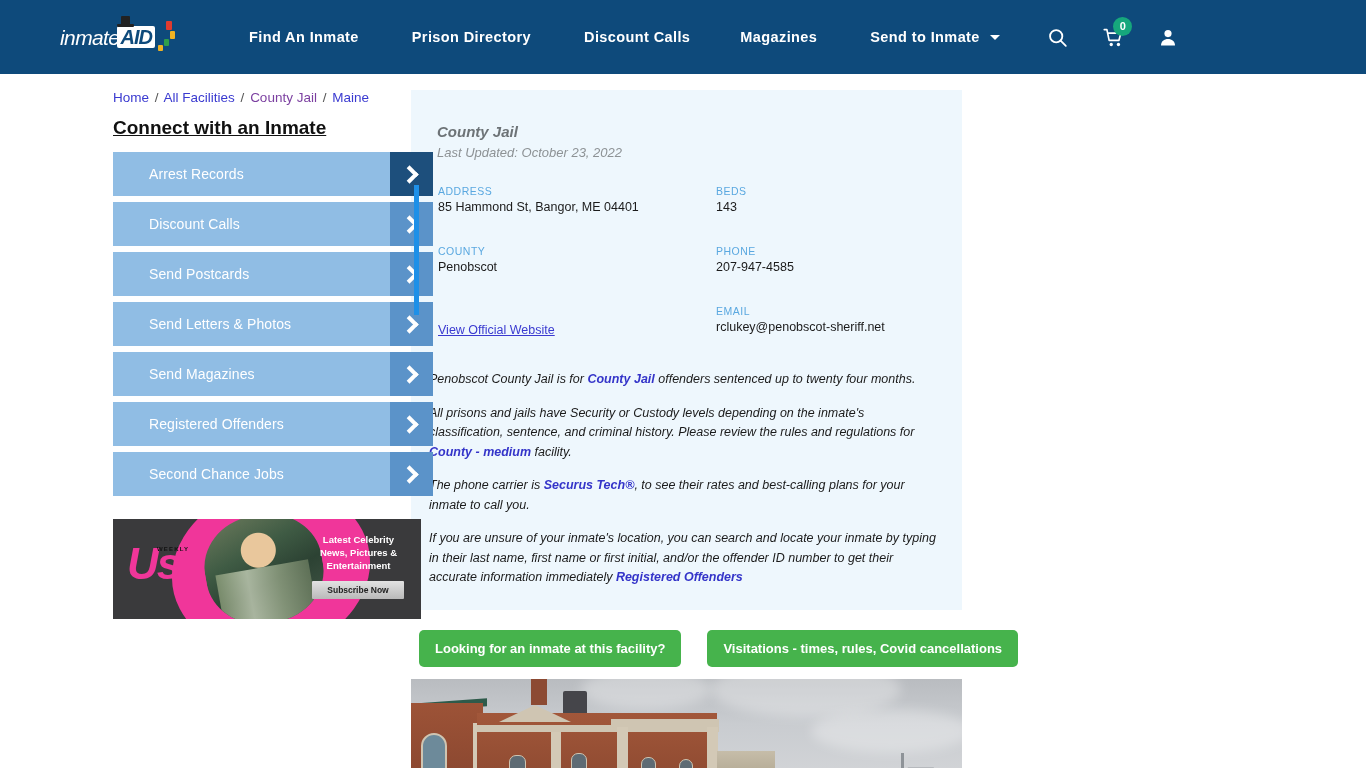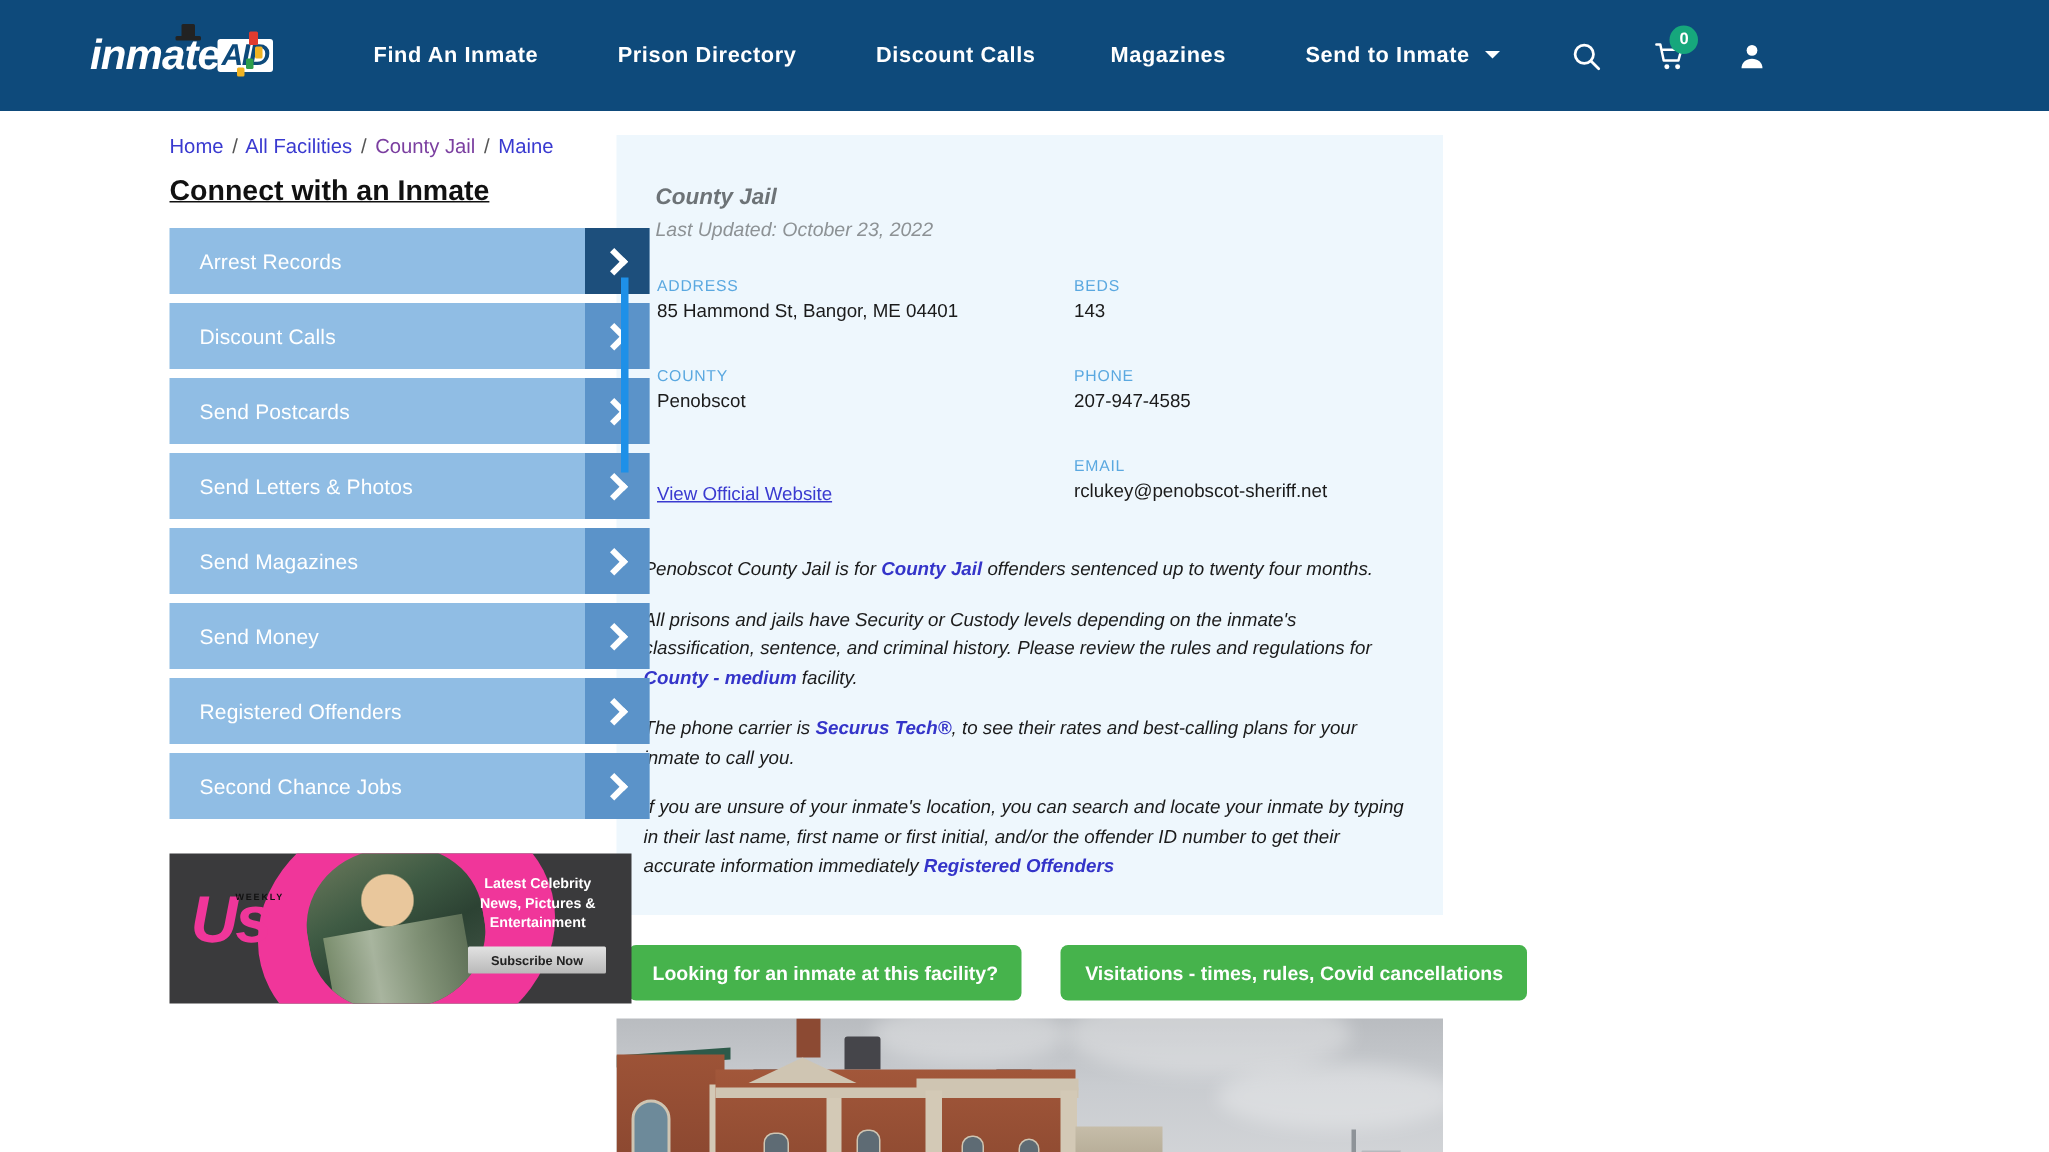--- a/index.html
+++ b/index.html
@@ -24,22 +24,22 @@
   .logo {
     width: 132px;
     height: 40px;
     display: flex;
     align-items: center;
     position: relative;
     flex: 0 0 auto;
   }
   .logo-text {
     color: #ffffff;
-    font-size: 28px;
-    font-weight: bold;
+    font-size: 21px;
+    font-weight: normal;
     letter-spacing: -0.6px;
     font-style: italic;
     line-height: 1;
   }
   .logo-aid {
     background: #ffffff;
     color: #0e4a7b;
     font-size: 20px;
     font-weight: bold;
     font-style: italic;
@@ -148,21 +148,21 @@
     display: flex;
     align-items: center;
     margin-bottom: 6px;
     cursor: pointer;
     position: relative;
   }
   .side-btn-label {
     flex: 1;
     color: #ffffff;
     font-size: 14px;
-    padding-left: 20px;
+    padding-left: 36px;
     letter-spacing: 0.1px;
   }
   .side-arrow {
     width: 43px;
     height: 44px;
     background: #5b93c9;
     display: flex;
     align-items: center;
     justify-content: center;
     flex: 0 0 43px;
@@ -524,26 +524,20 @@
         </span>
     </div>
     <div class="side-btn">
       <span class="side-btn-label">Send Letters &amp; Photos</span>
       <span class="side-arrow">
           <span class="chev"></span>
         </span>
     </div>
     <div class="side-btn">
       <span class="side-btn-label">Send Magazines</span>
-      <span class="side-arrow">
-          <span class="chev"></span>
-        </span>
-    </div>
-    <div class="side-btn">
-      <span class="side-btn-label">Send Money</span>
       <span class="side-arrow">
           <span class="chev"></span>
         </span>
     </div>
     <div class="side-btn">
       <span class="side-btn-label">Registered Offenders</span>
       <span class="side-arrow">
           <span class="chev"></span>
         </span>
     </div>

